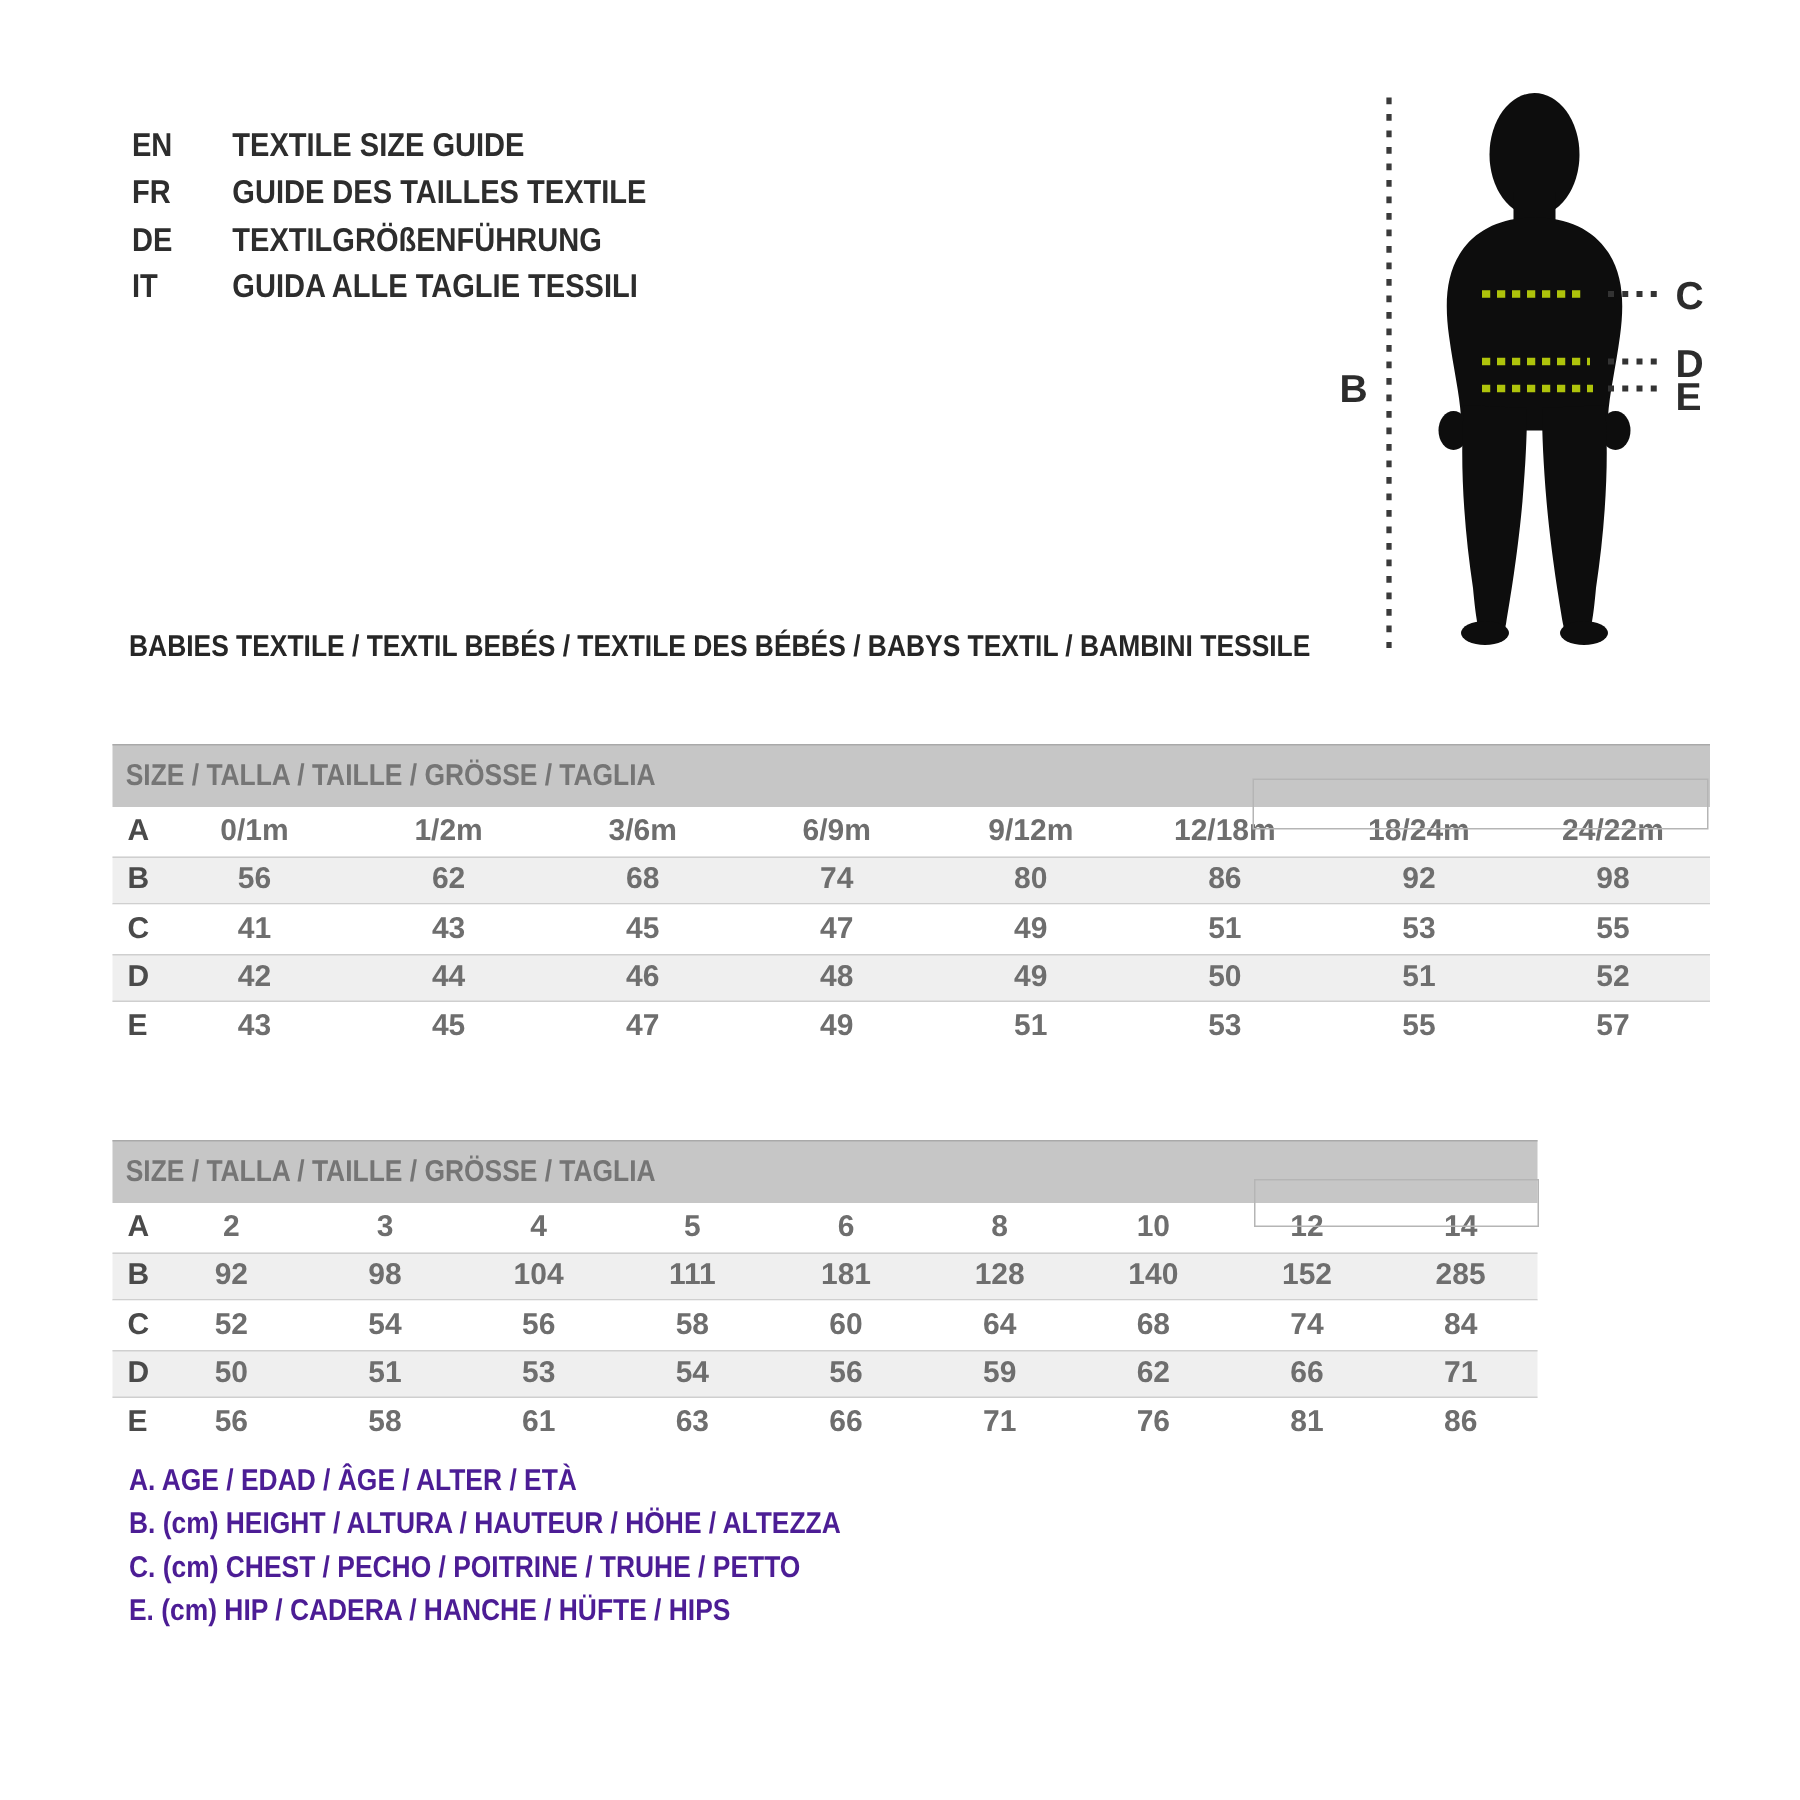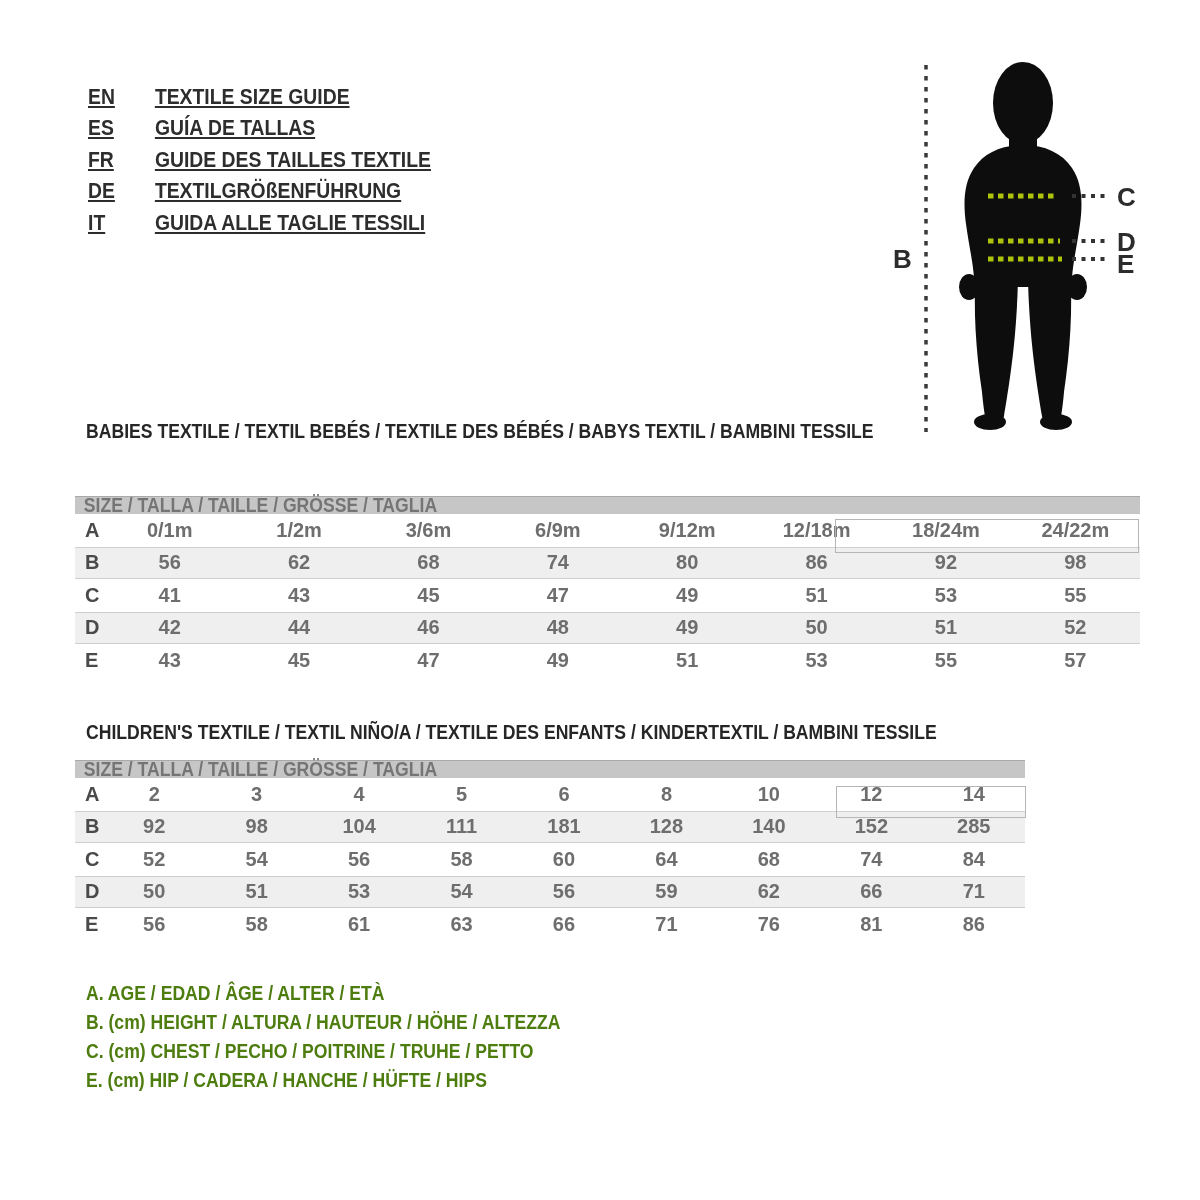--- a/index.html
+++ b/index.html
@@ -3,63 +3,57 @@
 <meta charset="utf-8">
 <style>
   html,body{margin:0;padding:0;background:#ffffff;}
   .canvas{
     position:relative;width:1200px;height:1200px;background:#ffffff;overflow:hidden;
     font-family:"Liberation Sans", sans-serif;color:#2d2d2d;
   }
   .cond{transform:scaleX(0.88);transform-origin:0 50%;white-space:nowrap;display:inline-block;}
 
   
-  .lang-list{position:absolute;left:88px;top:81px;text-decoration:underline;}
+  .lang-list{position:absolute;left:88px;top:81px;}
   .lang-row{height:31.5px;display:flex;align-items:center;font-size:22px;font-weight:bold;color:#2d2d2d;}
   .lang-code{width:76px;}
 
   
   .fig-svg{position:absolute;left:860px;top:40px;}
   .fig-label{position:absolute;font-size:26px;font-weight:bold;color:#2c2c2c;line-height:1;}
 
   
   .section-title{position:absolute;font-size:20px;font-weight:bold;color:#262626;}
 
   
   .size-table{position:absolute;}
-  .band{height:18px;background:#c6c6c6;border-top:1px solid #a9a9a9;display:flex;align-items:center;box-sizing:border-box;}
+  .band{height:42px;background:#c6c6c6;border-top:1px solid #a9a9a9;display:flex;align-items:center;box-sizing:border-box;}
   .band-text{font-size:20px;font-weight:bold;color:#757575;padding-left:10px;}
   .trow{display:grid;height:32.5px;align-items:center;box-sizing:border-box;background:#ffffff;}
   .trow.zebra{background:#efefef;border-top:1px solid #cfcfcf;border-bottom:1px solid #cfcfcf;}
   .tlabel{padding-left:10px;font-size:20px;font-weight:bold;color:#4a4a4a;}
   .tval{text-align:center;font-size:20px;font-weight:bold;color:#6e6e6e;}
 
   
   .hl{position:absolute;border:1px solid #b5b5b5;background:transparent;box-sizing:border-box;}
 
   
   .legend{position:absolute;left:86px;top:976px;}
-  .legend-line{height:29px;display:flex;align-items:flex-end;font-size:20px;font-weight:bold;color:#4d7c0f;}
+  .legend-line{height:29px;display:flex;align-items:flex-start;font-size:20px;font-weight:bold;color:#4c1d95;}
 </style>
 </head>
 <body>
 
 <div class="canvas">
 
   <div class="lang-list">
       <div class="lang-row">
         <span class="cond" style="display: flex;">
           <span class="lang-code">EN</span>
           <span>TEXTILE SIZE GUIDE</span>
-        </span>
-      </div>
-      <div class="lang-row">
-        <span class="cond" style="display: flex;">
-          <span class="lang-code">ES</span>
-          <span>GUÍA DE TALLAS</span>
         </span>
       </div>
       <div class="lang-row">
         <span class="cond" style="display: flex;">
           <span class="lang-code">FR</span>
           <span>GUIDE DES TAILLES TEXTILE</span>
         </span>
       </div>
       <div class="lang-row">
         <span class="cond" style="display: flex;">
@@ -180,23 +174,20 @@
         <div class="tval">47</div>
         <div class="tval">49</div>
         <div class="tval">51</div>
         <div class="tval">53</div>
         <div class="tval">55</div>
         <div class="tval">57</div>
       </div>
     </div>
   <div class="hl" style="left:835px;top:519px;width:304px;height:34px;"></div>
 
-  <div class="section-title" style="left:86px;top:721px;">
-    <span class="cond">CHILDREN'S TEXTILE / TEXTIL NIÑO/A / TEXTILE DES ENFANTS / KINDERTEXTIL / BAMBINI TESSILE</span>
-  </div>
   <div class="size-table" id="children-table" style="left:75px;top:760px;width:950px;">
     <div class="band">
       <span class="band-text cond">SIZE / TALLA / TAILLE / GRÖSSE / TAGLIA</span>
     </div>
   <div class="trow" style="grid-template-columns: 28px repeat(9, 1fr);">
         <div class="tlabel">A</div>
         <div class="tval">2</div>
         <div class="tval">3</div>
         <div class="tval">4</div>
         <div class="tval">5</div>

